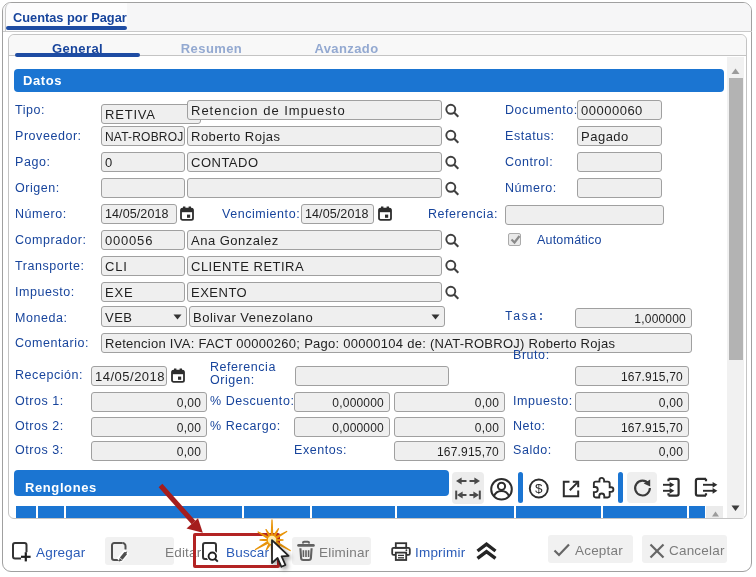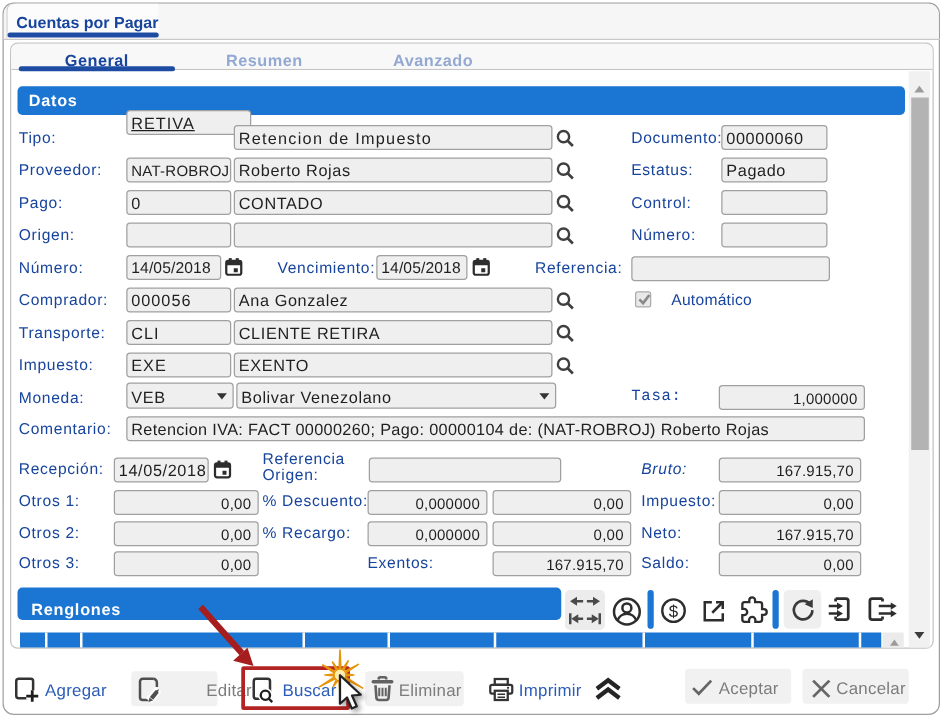--- a/index.html
+++ b/index.html
@@ -46,21 +46,21 @@
     <polygon points="4.5,0.5 8.5,6 0.5,6" fill="#9b9b9b"></polygon>
   </svg>
 <div class="abs" style="left:728.5px;top:78px;width:14px;height:282px;background:#b3b3b3;"></div>
 <svg style="left:731px;top:504.5px;" width="9" height="7">
     <polygon points="0.5,0.5 8.5,0.5 4.5,6" fill="#3c3c3c"></polygon>
   </svg>
 
 <div class="bluebar" style="left:14px;top:69px;width:710px;height:22.5px;padding:3.5px 0 0 9px;">Datos</div>
 
 <div class="lbl" style="left:15px;top:104px;">Tipo:</div>
-<div class="fld code" style="left:101px;top:88px;width:100px;height:20px;text-decoration:underline;">RETIVA</div>
+<div class="fld code" style="left:101px;top:104px;width:100px;height:20px;">RETIVA</div>
 <div class="fld wide" style="left:187px;top:100px;width:255px;height:20px;">Retencion de Impuesto</div>
 <svg style="left:444px;top:102px;" width="16" height="17">
     <circle cx="6.8" cy="7.3" r="4.5" fill="none" stroke="#3f3f3f" stroke-width="1.9"></circle>
     <line x1="10.1" y1="10.6" x2="14.3" y2="14.8" stroke="#3f3f3f" stroke-width="2.1"></line>
   </svg>
 <div class="lbl" style="left:505px;top:104px;">Documento:</div>
 <div class="fld" style="left:577px;top:100px;width:85px;height:20px;">00000060</div>
 <div class="lbl" style="left:15px;top:130px;">Proveedor:</div>
 <div class="fld nat" style="left:101px;top:126px;width:84px;height:20px;padding-top:3px;">NAT-ROBROJ</div>
 <div class="fld" style="left:187px;top:126px;width:255px;height:20px;">Roberto Rojas</div>
@@ -151,21 +151,21 @@
 <div class="fld" style="left:91px;top:366px;width:76px;height:20px;">14/05/2018</div>
 <svg style="left:171px;top:368px;" width="14" height="15">
     <rect x="3" y="0.5" width="2.4" height="3.5" fill="#2d2d2d"></rect>
     <rect x="8.6" y="0.5" width="2.4" height="3.5" fill="#2d2d2d"></rect>
     <rect x="1" y="2.6" width="12" height="11.2" rx="1.6" fill="none" stroke="#2d2d2d" stroke-width="1.8"></rect>
     <rect x="1" y="2.6" width="12" height="3.6" fill="#2d2d2d"></rect>
     <rect x="7" y="8.6" width="3.2" height="3.2" fill="#2d2d2d"></rect>
   </svg>
 <div class="lbl" style="left:210px;top:362px;line-height:13px;">Referencia<br>Origen:</div>
 <div class="fld" style="left:295px;top:366px;width:154px;height:20px;"></div>
-<div class="lbl" style="left:513px;top:369px;font-style:italic;">Bruto:</div>
+<div class="lbl" style="left:513px;top:349px;">Bruto:</div>
 <div class="fld num" style="left:575px;top:366px;width:114px;height:20px;">167.915,70</div>
 <div class="lbl" style="left:15px;top:395px;">Otros 1:</div>
 <div class="fld num" style="left:91px;top:392px;width:116px;height:20px;">0,00</div>
 <div class="lbl" style="left:210px;top:395px;">% Descuento:</div>
 <div class="fld num" style="left:294px;top:392px;width:96px;height:20px;">0,000000</div>
 <div class="fld num" style="left:394px;top:392px;width:111px;height:20px;">0,00</div>
 <div class="lbl" style="left:513px;top:395px;">Impuesto:</div>
 <div class="fld num" style="left:575px;top:392px;width:114px;height:20px;">0,00</div>
 <div class="lbl" style="left:15px;top:420px;">Otros 2:</div>
 <div class="fld num" style="left:91px;top:417px;width:116px;height:20px;">0,00</div>

